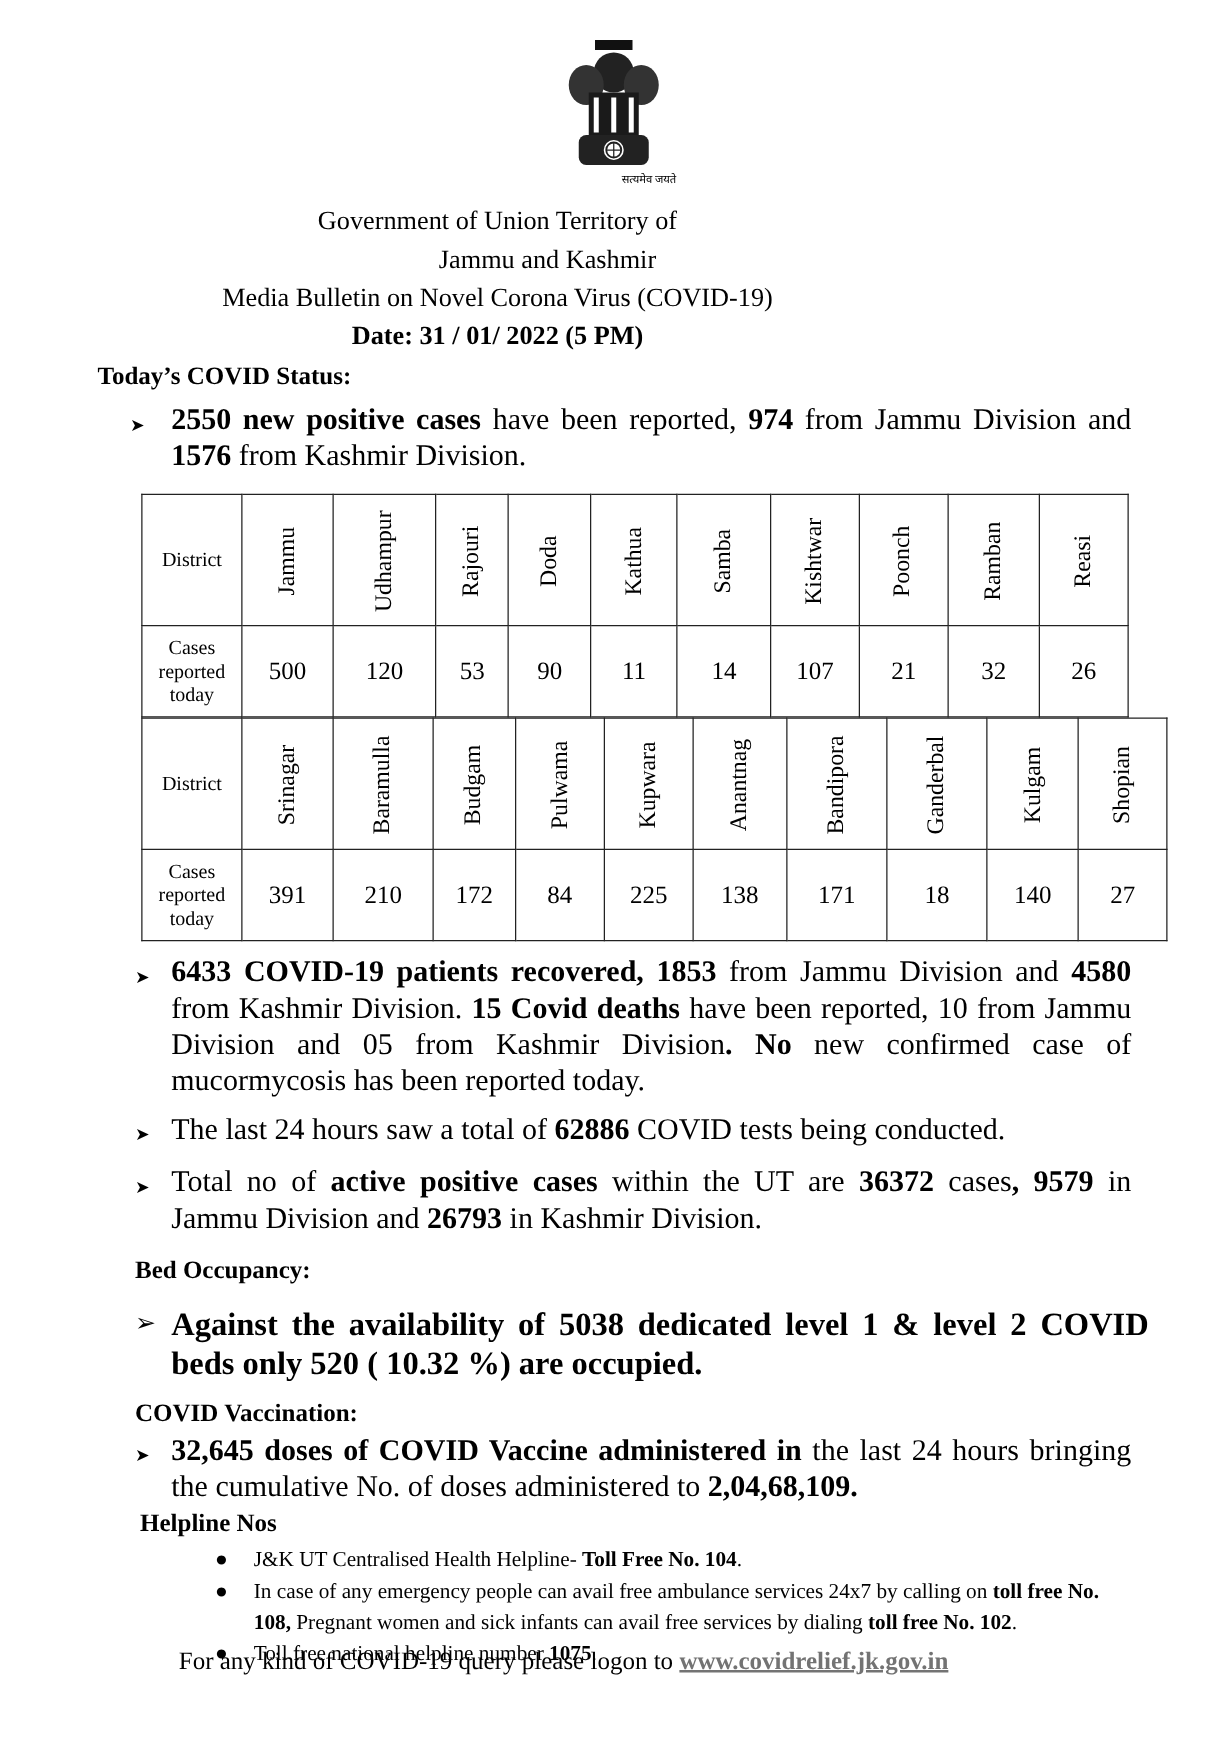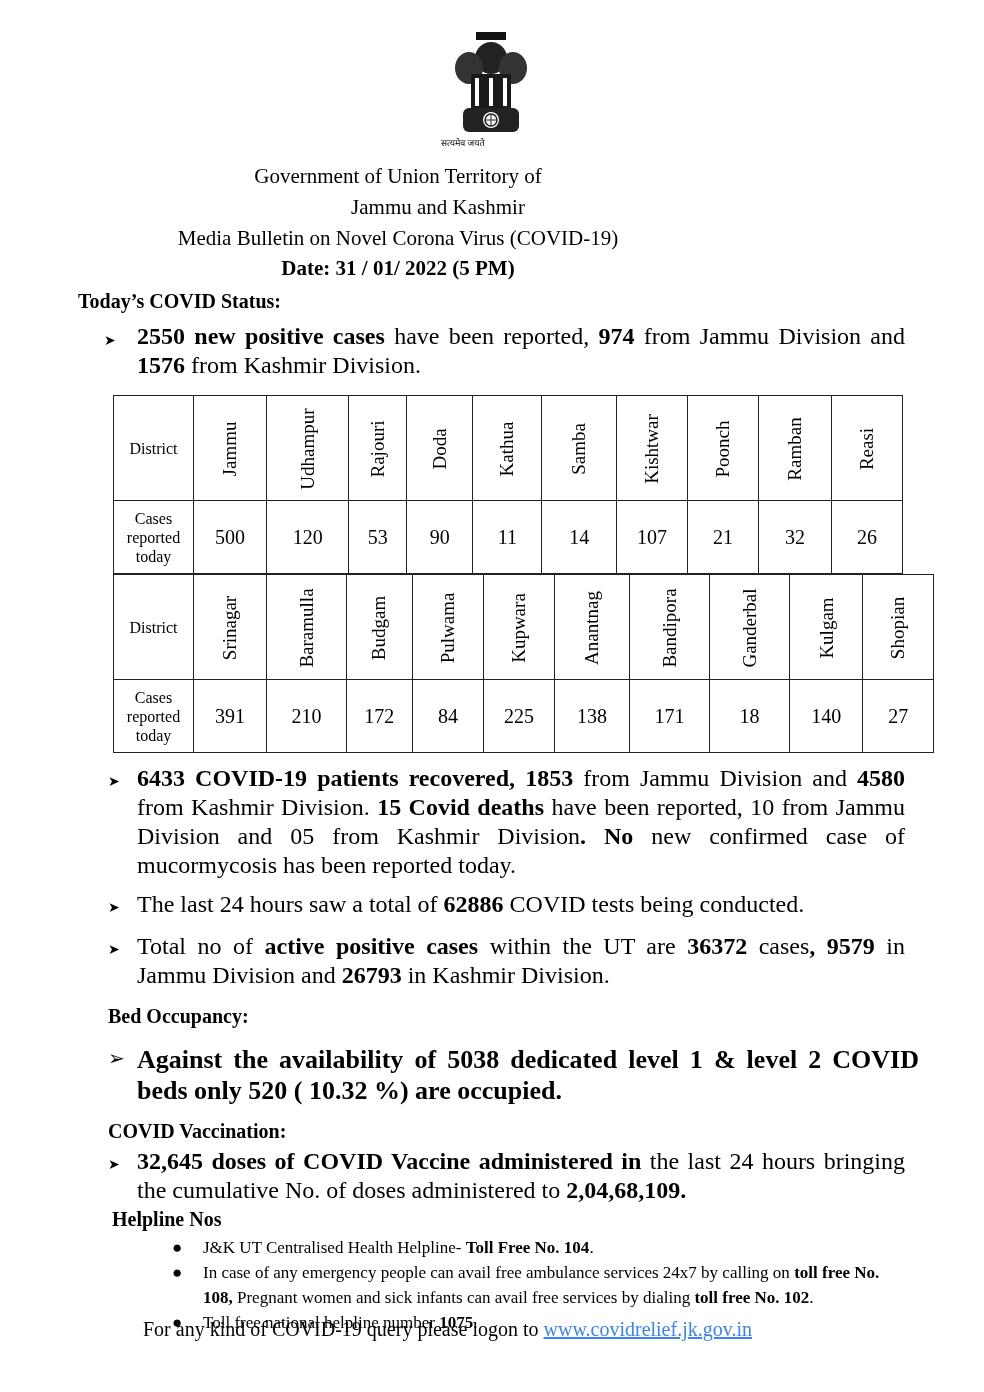--- a/index.html
+++ b/index.html
@@ -32,42 +32,42 @@
     display: inline-block; transform: rotate(-90deg); white-space: nowrap; font-size: 19px;
   }
   table.district td.val { height: 72px; }
   .t1 { top: 395px; }
   .t2 { top: 574px; }
 
   .helpline-list { position: absolute; left: 166px; font-size: 17px; line-height: 25px; }
   .helpline-item { position: relative; padding-left: 37px; width: 700px; }
   .helpline-item .dot { position: absolute; left: 6px; top: 0; }
   .footer { position: absolute; left: 143px; top: 1318px; font-size: 20px; }
-  .footer a { color: #3b82f6; font-weight: normal; text-decoration: underline; }
+  .footer a { color: #737373; font-weight: bold; text-decoration: underline; }
 </style>
 </head>
 <body>
 
 <div class="emblem">
   <svg viewBox="0 0 100 122">
     <rect x="35" y="4" width="30" height="8" fill="#111"></rect>
     <ellipse cx="50" cy="30" rx="16" ry="16" fill="#222"></ellipse>
     <ellipse cx="28" cy="40" rx="14" ry="16" fill="#333"></ellipse>
     <ellipse cx="72" cy="40" rx="14" ry="16" fill="#333"></ellipse>
     <rect x="30" y="46" width="40" height="34" fill="#1a1a1a"></rect>
     <rect x="34" y="50" width="4" height="28" fill="#fff"></rect>
     <rect x="48" y="50" width="4" height="28" fill="#fff"></rect>
     <rect x="62" y="50" width="4" height="28" fill="#fff"></rect>
     <rect x="22" y="80" width="56" height="24" rx="6" fill="#222"></rect>
     <circle cx="50" cy="92" r="8" fill="#fff"></circle>
     <circle cx="50" cy="92" r="6" fill="none" stroke="#222" stroke-width="1.5"></circle>
     <line x1="44" y1="92" x2="56" y2="92" stroke="#222"></line>
     <line x1="50" y1="86" x2="50" y2="98" stroke="#222"></line>
   </svg>
-  <div style="position:absolute;top:108px;left:0;width:100px;text-align:left;font-size:9px;">सत्यमेव जयते</div>
+  <div style="position:absolute;top:108px;left:0;width:100px;text-align:right;font-size:9px;">सत्यमेव जयते</div>
 </div>
 
 <div class="header h1">Government of Union Territory of</div>
 <div class="header h2">Jammu and Kashmir</div>
 <div class="header h3">Media Bulletin on Novel Corona Virus (COVID-19)</div>
 <div class="header h4">Date: 31 / 01/ 2022 (5 PM)</div>
 
 <div class="section-title" style="left:78px;top:290px;">Today’s COVID Status:</div>
 
 <div class="bullet" style="left:104px;top:332px;">➤</div>

